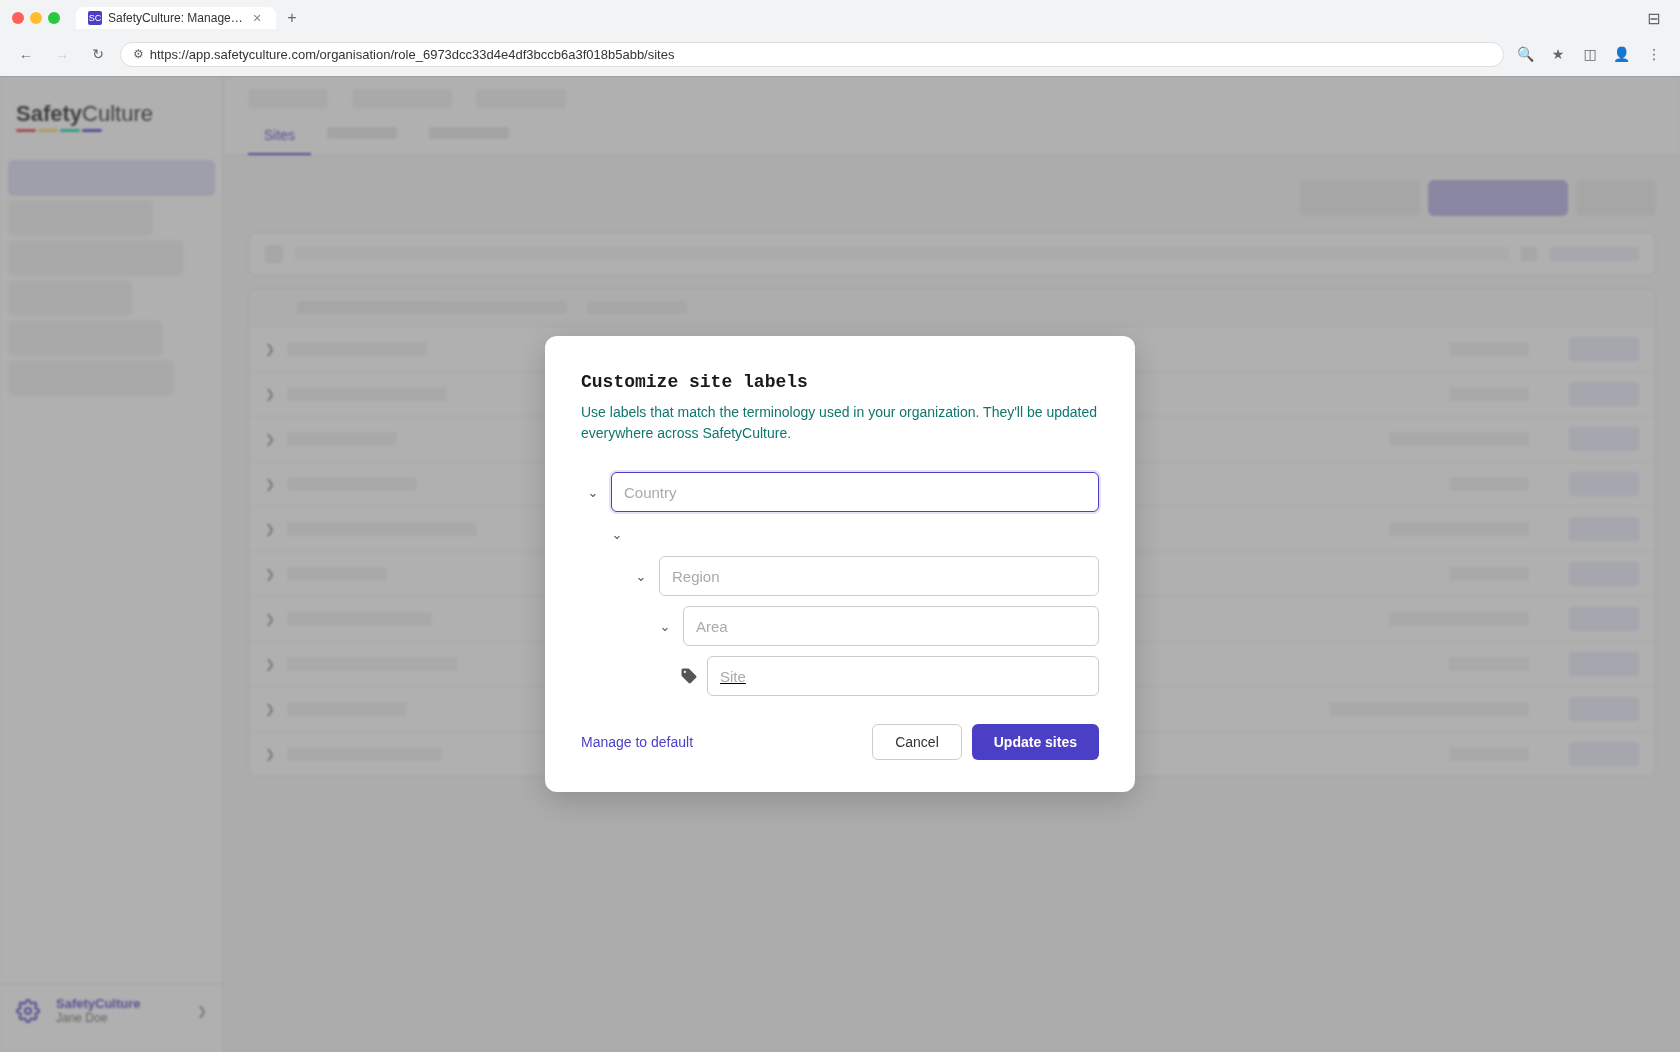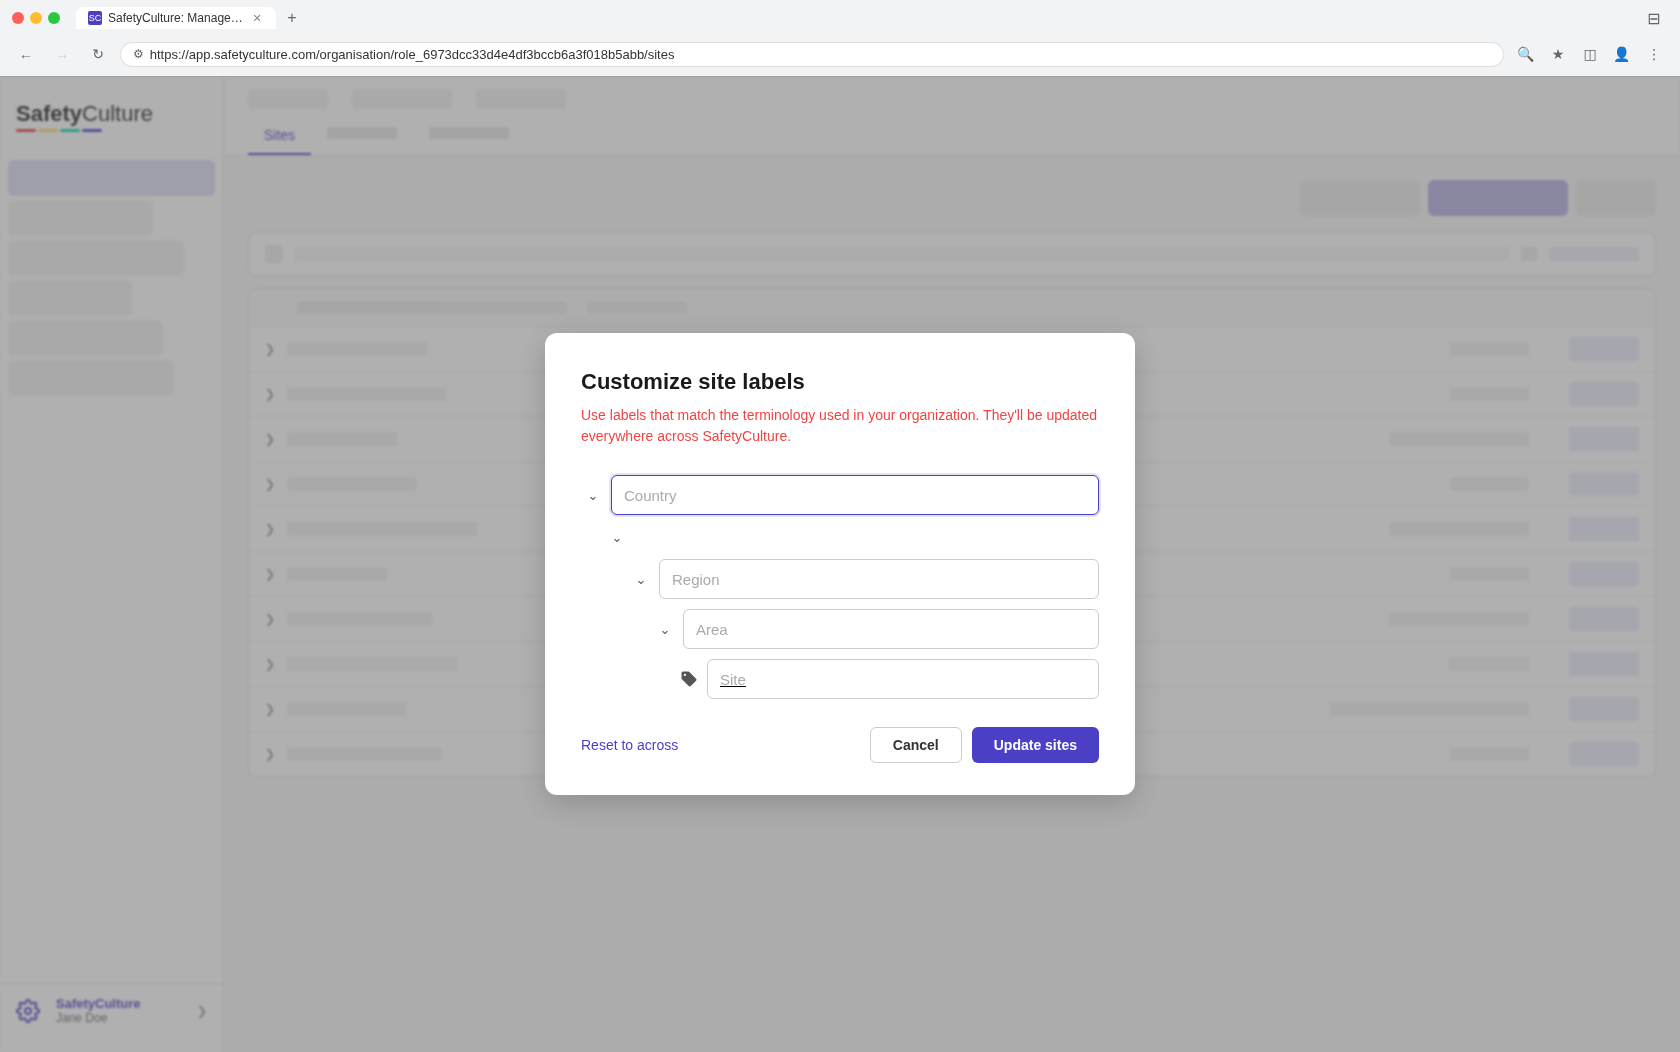--- a/index.html
+++ b/index.html
@@ -340,28 +340,29 @@
     
     .modal {
       background: white;
       border-radius: 12px;
       width: 590px;
       padding: 36px 36px 32px;
       box-shadow: 0 8px 32px rgba(0,0,0,0.18);
       position: relative;
     }
     .modal-title {
-      font-size: 22px;
+      font-size: 18px;
       font-weight: 600;
       color: #1a1a1a;
       margin-bottom: 10px;
+      font-family: Liberation Mono, monospace;
     }
     .modal-description {
       font-size: 14px;
-      color: #ef4444;
+      color: #0f766e;
       margin-bottom: 28px;
       line-height: 1.5;
     }
 
     .label-row {
       display: flex;
       align-items: center;
       margin-bottom: 10px;
     }
     .label-row-indent-1 { padding-left: 0; }
@@ -431,21 +432,21 @@
       display: flex;
       gap: 10px;
     }
     .cancel-btn {
       padding: 9px 22px;
       border: 1.5px solid #ccc;
       border-radius: 6px;
       background: white;
       color: #333;
       font-size: 14px;
-      font-weight: 700;
+      font-weight: 400;
       cursor: pointer;
     }
     .update-btn {
       padding: 9px 22px;
       border: none;
       border-radius: 6px;
       background: #4a3fc5;
       color: white;
       font-size: 14px;
       font-weight: 600;
@@ -676,20 +677,20 @@
     <div class="label-row label-row-indent-5">
       <div class="label-icon">
         <svg width="18" height="18" viewBox="0 0 24 24" fill="currentColor">
           <path d="M21.41 11.58l-9-9A2 2 0 0 0 11 2H4a2 2 0 0 0-2 2v7a2 2 0 0 0 .59 1.42l9 9A2 2 0 0 0 13 22a2 2 0 0 0 1.41-.59l7-7A2 2 0 0 0 22 13a2 2 0 0 0-.59-1.42zM6.5 8a1.5 1.5 0 1 1 0-3 1.5 1.5 0 0 1 0 3z"></path>
         </svg>
       </div>
       <input class="label-input" type="text" placeholder="Site" value="" style="">
     </div>
 
     <div class="modal-footer">
-      <button class="reset-btn">Reset to across</button>
+      <button class="reset-btn">Manage to default</button>
       <div class="footer-right">
         <button class="cancel-btn">Cancel</button>
         <button class="update-btn">Update sites</button>
       </div>
     </div>
   </div>
 </div>
 
 </body></html>

